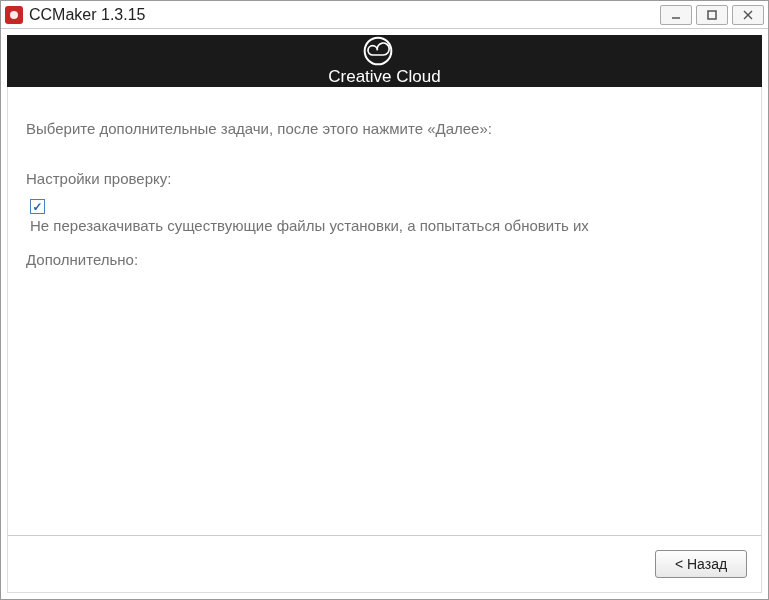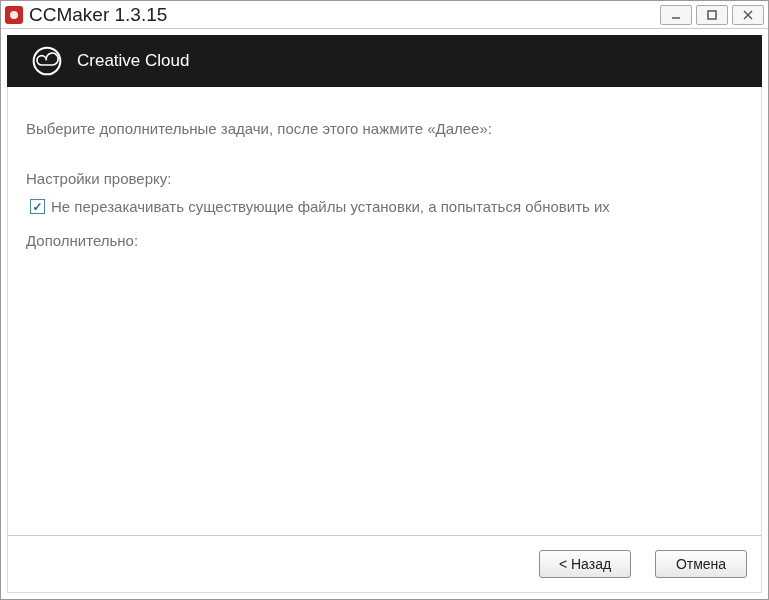--- a/index.html
+++ b/index.html
@@ -39,21 +39,21 @@
       margin-right: 6px;
       display: flex;
       align-items: center;
       justify-content: center;
       color: #fff;
       font-size: 10px;
       font-weight: bold;
     }
     .title-text {
       flex: 1;
-      font-size: 19px;
+      font-size: 16px;
       color: #222;
     }
     .win-controls {
       display: flex;
       gap: 4px;
     }
     .win-btn {
       width: 32px;
       height: 20px;
       border: 1px solid #aaa;
@@ -69,20 +69,21 @@
       stroke-width: 1.5;
     }
     .header-bar {
       background: #1a1a1a;
       color: #fff;
       height: 52px;
       display: flex;
       align-items: center;
       padding: 0 24px;
       margin: 6px 6px 0 6px;
+      flex-direction: column;
     }
     .cc-icon {
       margin-right: 14px;
       display: flex;
       align-items: center;
     }
     .header-title {
       font-size: 17px;
       font-weight: 500;
     }
@@ -99,20 +100,21 @@
     .intro {
       margin-bottom: 26px;
     }
     .section-label {
       margin-bottom: 4px;
     }
     .checkbox-row {
       display: flex;
       align-items: flex-start;
       margin: 2px 0 10px 4px;
+      flex-direction: column;
     }
     .checkbox {
       width: 15px;
       height: 15px;
       border: 1px solid #4a7fc2;
       background: #fff;
       margin-right: 6px;
       margin-top: 4px;
       display: flex;
       align-items: center;
@@ -206,16 +208,15 @@
     <div class="checkbox-row">
       <span class="checkbox checked"></span>
       <span class="checkbox-label">Не перезакачивать существующие файлы установки, а попытаться обновить их</span>
     </div>
 
     <div class="section-label">Дополнительно:</div>
   </div>
 
   <div class="footer">
     <button class="btn">&lt; Назад</button>
-    <button class="btn">Отмена</button>
   </div>
 
 </div>
 
 </body></html>

